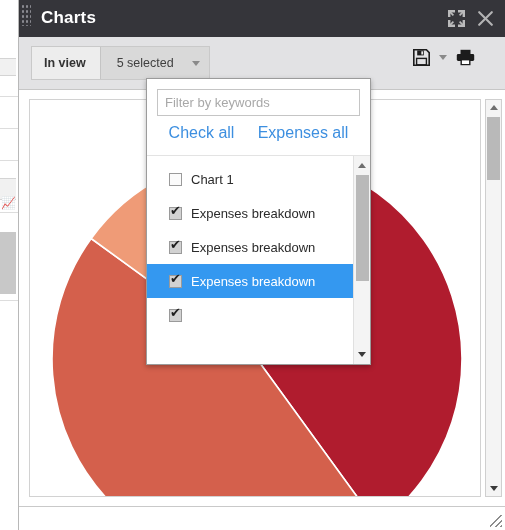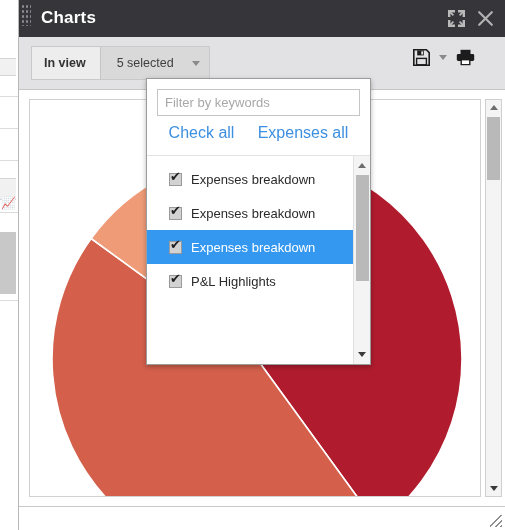--- a/index.html
+++ b/index.html
@@ -336,34 +336,37 @@
     <input id="filter-input" type="text" placeholder="Filter by keywords" style="">
 
     <div id="bulk-actions">
       <span>Check all</span>
       <span>Expenses all</span>
     </div>
 
     <div id="chart-list-wrap">
       <div id="chart-list">
           <div class="chart-item">
-            <span class="cbx on"></span>
-            <span>Expenses breakdown</span>
+            <span class="cbx"></span>
+            <span>Chart 1</span>
           </div>
           <div class="chart-item">
             <span class="cbx on"></span>
             <span>Expenses breakdown</span>
           </div>
+          <div class="chart-item">
+            <span class="cbx on"></span>
+            <span>Expenses breakdown</span>
+          </div>
           <div class="chart-item sel">
             <span class="cbx on"></span>
             <span>Expenses breakdown</span>
           </div>
           <div class="chart-item">
             <span class="cbx on"></span>
-            <span>P&amp;L Highlights</span>
           </div>
         </div>
 
       <div id="dd-vscroll">
         <div class="sb-arrow up">
             <span class="tri-up"></span>
           </div>
         <div class="sb-thumb"></div>
         <div class="sb-arrow dn">
             <span class="tri-dn"></span>

